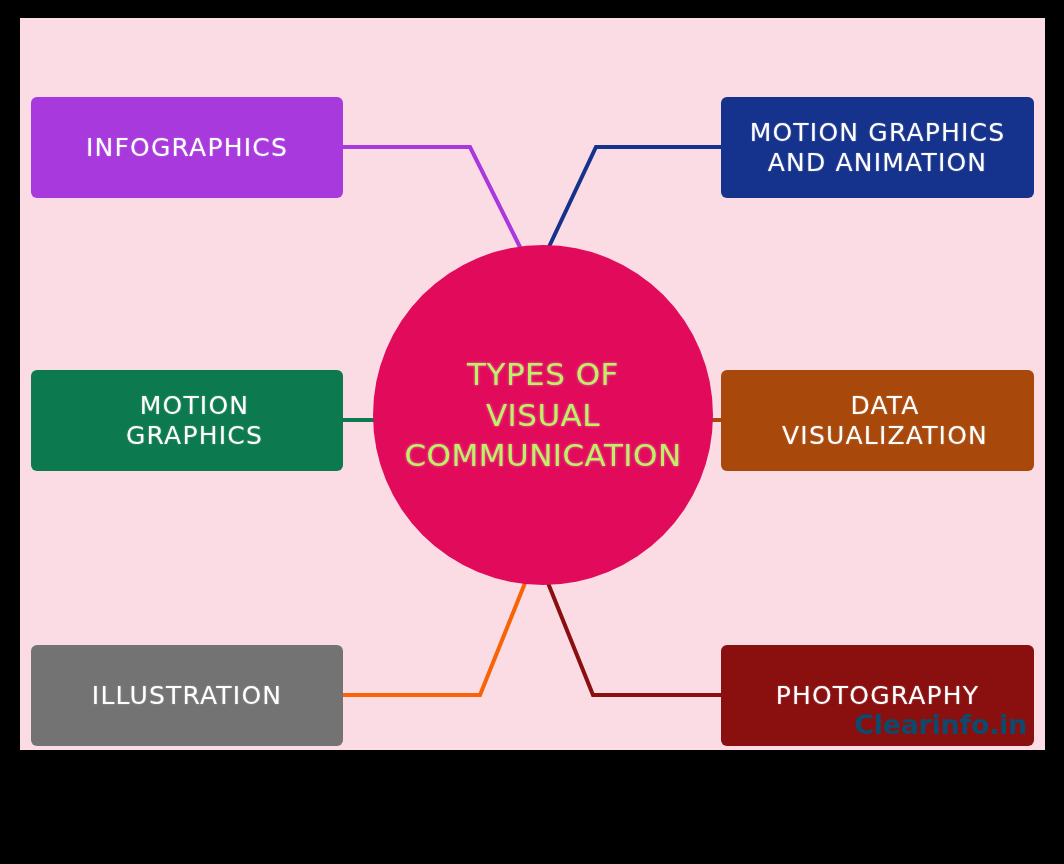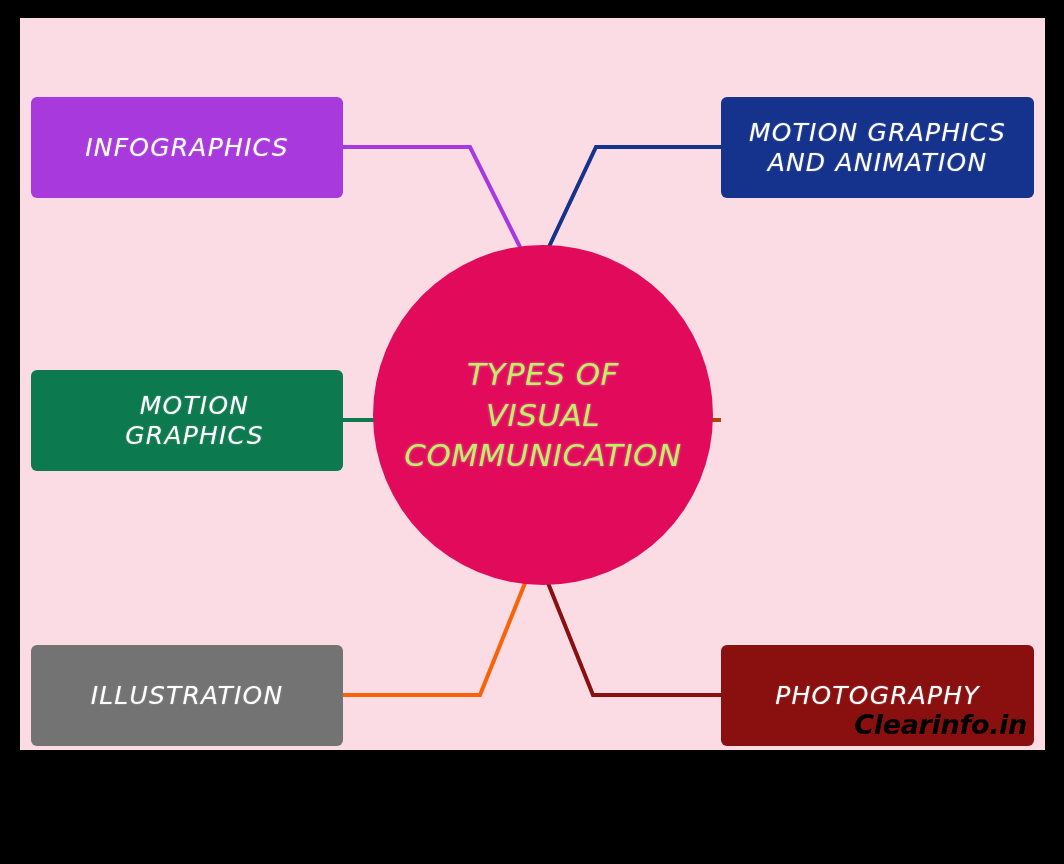--- a/index.html
+++ b/index.html
@@ -15,21 +15,20 @@
     overflow: hidden;
     font-family: "DejaVu Sans", sans-serif;
   }
   #canvas {
     position: absolute;
     left: 20px;
     top: 18px;
     width: 1025px;
     height: 732px;
     background: #FBDCE4;
-    font-style: italic;
   }
   #connectors {
     position: absolute;
     left: 0;
     top: 0;
     width: 1025px;
     height: 772px;
     pointer-events: none;
   }
 
@@ -83,21 +82,21 @@
     text-shadow: 0 0 3px rgba(255,255,255,0.45);
   }
 
   #watermark {
     position: absolute;
     right: 18px;
     bottom: 10px;
     font-family: "DejaVu Sans", sans-serif;
     font-size: 27px;
     font-weight: bold;
-    color: #000000;
+    color: #0c4a6e;
     letter-spacing: -0.3px;
     margin-left: 16px;
   }
 </style>
 </head>
 <body>
 
 <div id="stage">
   <div id="canvas">
 
@@ -123,20 +122,24 @@
     <div class="node right row-top" style="background:#15328C;">
       <span class="label">MOTION GRAPHICS
 AND ANIMATION</span>
     </div>
 
     <div class="node left row-mid" style="background:#0C7A4E;">
       <span class="label">MOTION
 GRAPHICS</span>
     </div>
 
+    <div class="node right row-mid" style="background:#A8480B;">
+      <span class="label">DATA
+VISUALIZATION</span>
+    </div>
 
     <div class="node left row-bottom" style="background:#737373;">
       <span class="label">ILLUSTRATION</span>
     </div>
 
     <div class="node right row-bottom" style="background:#8A0F0F;">
       <span class="label">PHOTOGRAPHY</span>
     </div>
 
     <div id="center-circle">

